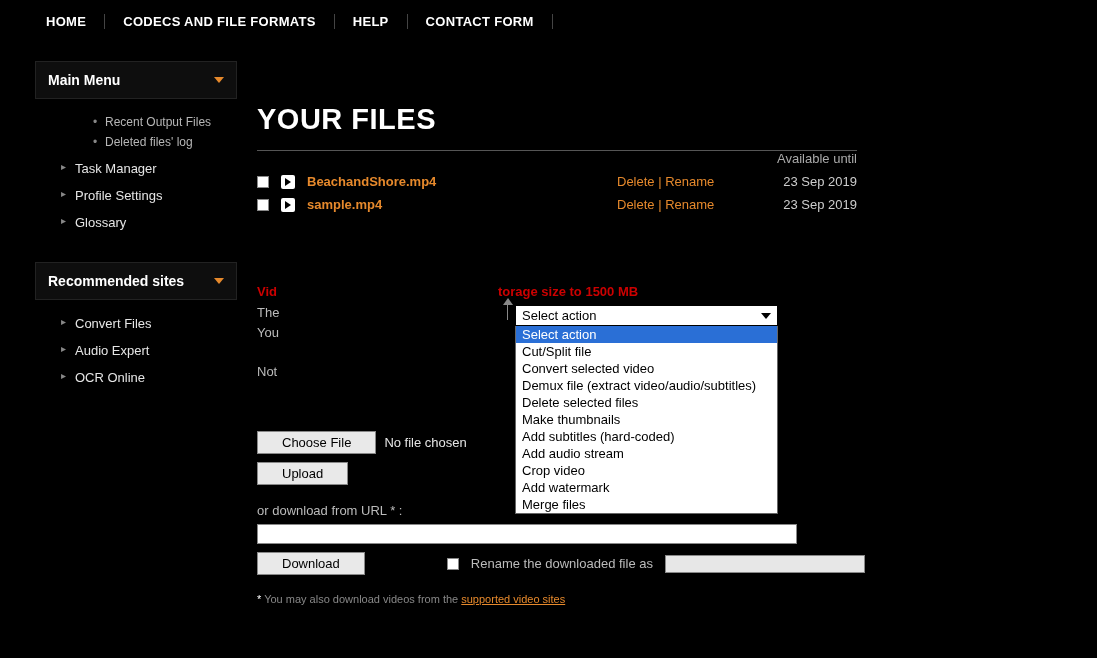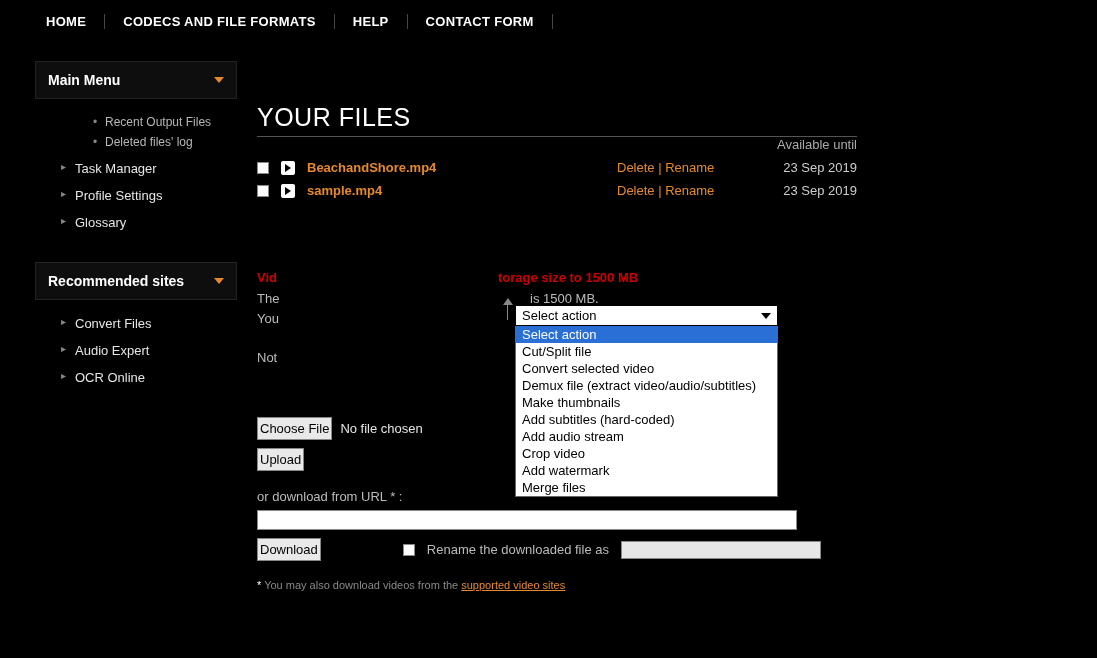--- a/index.html
+++ b/index.html
@@ -15,21 +15,21 @@
 .side-panel-title { font-size: 14px; font-weight: bold; }
 .caret-down { width: 0; height: 0; border-left: 5px solid transparent; border-right: 5px solid transparent; border-top: 6px solid #e6892c; }
 .menu-list { padding: 10px 0 26px 26px; }
 .menu-list li { list-style: none; font-size: 13px; color: #e5e5e5; padding: 6px 0 6px 14px; position: relative; cursor: pointer; }
 .menu-list li::before { content: '▸'; position: absolute; left: 0; top: 6px; font-size: 10px; color: #888; }
 .submenu { padding: 3px 0 3px 32px; }
 .submenu li { list-style: none; font-size: 12px; color: #b6b6b6; padding: 3px 0 3px 12px; position: relative; cursor: pointer; }
 .submenu li::before { content: '•'; position: absolute; left: 0; top: 3px; font-size: 12px; color: #888; }
 
 .main { flex: 1; padding: 60px 30px 0 20px; position: relative; }
-.page-title { font-size: 25px; font-weight: normal; letter-spacing: 0.5px; margin-bottom: 4px; }
+.page-title { font-size: 29px; font-weight: bold; letter-spacing: 0.5px; margin-bottom: 14px; }
 .title-divider { border: none; border-top: 1px solid #555; width: 600px; }
 
 .avail { text-align: right; color: #aaa; font-size: 13px; width: 600px; }
 
 .file-row { display: flex; align-items: center; width: 600px; margin-top: 8px; font-size: 13px; }
 .file-left { display: flex; align-items: center; gap: 12px; flex: 0 0 360px; font-weight: bold; }
 .checkbox { width: 12px; height: 12px; background: #fff; border: 1px solid #888; cursor: pointer; }
 .play-icon { width: 14px; height: 14px; background: #fff; border-radius: 2px; position: relative; }
 .play-icon::after { content: ''; position: absolute; left: 4px; top: 3px; border-left: 6px solid #000; border-top: 4px solid transparent; border-bottom: 4px solid transparent; }
 .file-name { color: #e6892c; cursor: pointer; }
@@ -48,21 +48,21 @@
 .dropdown { background: #fff; color: #000; font-size: 13px; border: 1px solid #666; border-top: none; }
 .dropdown div { padding: 1px 6px; cursor: pointer; }
 .dropdown .selected { background: #2a6fd6; color: #fff; }
 
 .warn-block { margin-top: 72px; width: 600px; }
 .warn-title { color: #c00; font-weight: bold; font-size: 13px; }
 .warn-text { color: #bbb; font-size: 13px; margin-top: 4px; line-height: 1.5; }
 .warn-note { color: #bbb; font-size: 13px; margin-top: 22px; }
 
 .file-up-row { margin-top: 52px; display: flex; align-items: center; gap: 8px; }
-.btn { background: #e9e9e9; color: #000; border: 1px solid #888; padding: 3px 2px; font-size: 13px; cursor: pointer; }
+.btn { background: #e9e9e9; color: #000; border: 1px solid #888; padding: 3px 24px; font-size: 13px; cursor: pointer; }
 .nofile { color: #e5e5e5; font-size: 13px; }
 .upload-btn { margin-top: 8px; }
 
 .dl-label { color: #bbb; font-size: 13px; margin-top: 18px; }
 .url-input { width: 540px; height: 20px; background: #fff; border: 1px solid #888; margin-top: 6px; display: block; padding: 0 4px; font-size: 13px; }
 .dl-row { display: flex; align-items: center; gap: 12px; margin-top: 8px; }
 .rename-input { width: 200px; height: 18px; background: #e7e7e7; border: 1px solid #888; padding: 0 4px; font-size: 12px; }
 .small-chk { width: 12px; height: 12px; background: #fff; border: 1px solid #888; cursor: pointer; margin-left: 70px; }
 .rename-txt { color: #bbb; font-size: 13px; }
 
@@ -139,20 +139,21 @@
     <div class="select-box">
       <div class="select-head">
         <span>Select action</span>
         <span class="tri"></span>
       </div>
       <div class="dropdown" id="dropdown">
           <div class="selected">Select action</div>
           <div>Cut/Split file</div>
           <div>Convert selected video</div>
           <div>Demux file (extract video/audio/subtitles)</div>
+          <div>Delete selected files</div>
           <div>Make thumbnails</div>
           <div>Add subtitles (hard-coded)</div>
           <div>Add audio stream</div>
           <div>Crop video</div>
           <div>Add watermark</div>
           <div>Merge files</div>
         </div>
     </div>
 
     <div class="warn-block">

